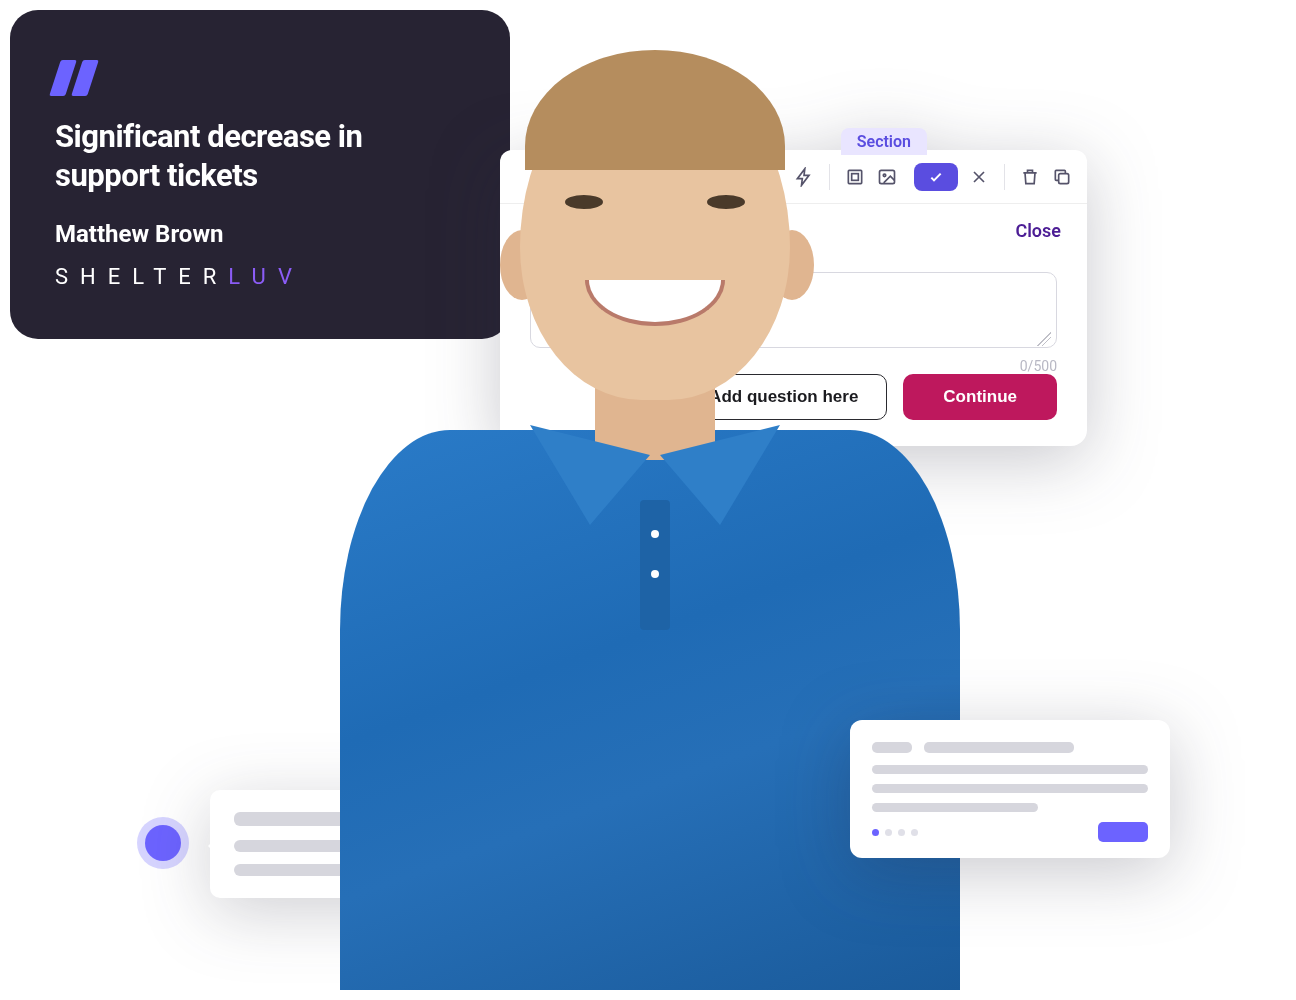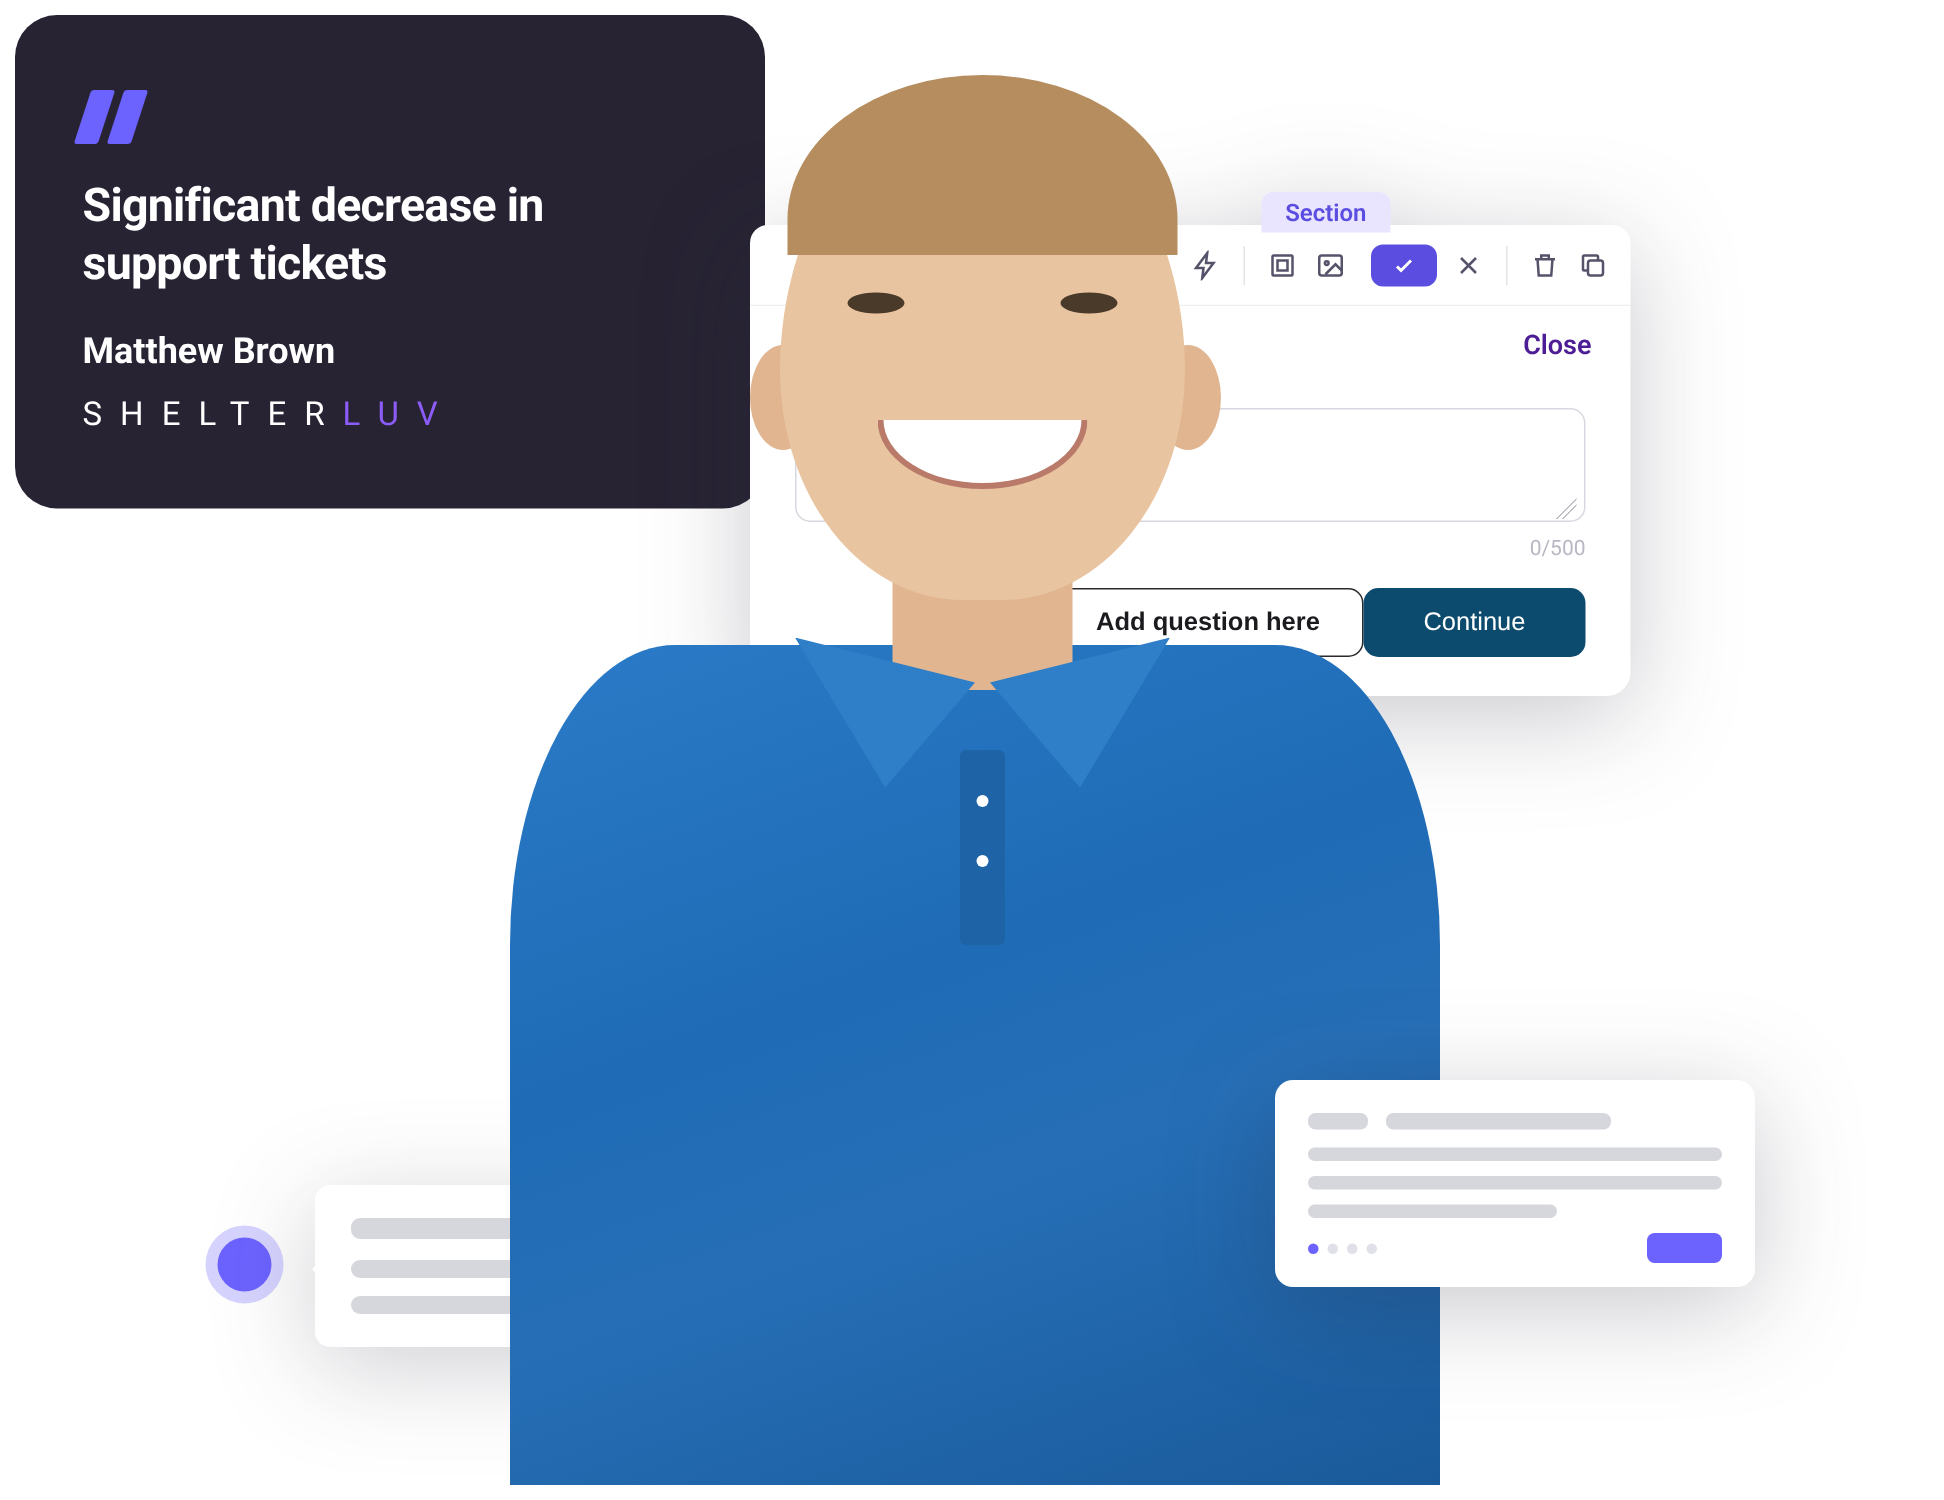--- a/index.html
+++ b/index.html
@@ -250,42 +250,42 @@
   .survey-input-resize {
     position: absolute; right: 6px; bottom: 6px;
     width: 14px; height: 14px;
     background:
       linear-gradient(135deg, transparent 50%, #c0c0c8 50%, #c0c0c8 55%, transparent 55%, transparent 65%, #c0c0c8 65%, #c0c0c8 70%, transparent 70%);
   }
   .survey-counter {
     text-align: right;
     font-size: 14px;
     color: #b8b8c4;
-    margin-bottom: 18px;
   }
   .survey-buttons {
     display: flex;
     justify-content: flex-end;
+    gap: 16px;
   }
   .btn-secondary {
     border: 1.5px solid #2a2a2f;
     background: #fff;
     border-radius: 10px;
     padding: 12px 28px;
     font-size: 17px;
     font-weight: 600;
     color: #1b1b1f;
   }
   .btn-primary {
-    background: #0c4a6e;
+    background: #be185d;
     border: none;
     border-radius: 10px;
     padding: 12px 40px;
     font-size: 17px;
-    font-weight: 400;
+    font-weight: 700;
     color: #fff;
   }
 
   
   .hotspot {
     position: absolute;
     left: 145px;
     top: 825px;
     width: 36px; height: 36px;
     border-radius: 50%;

